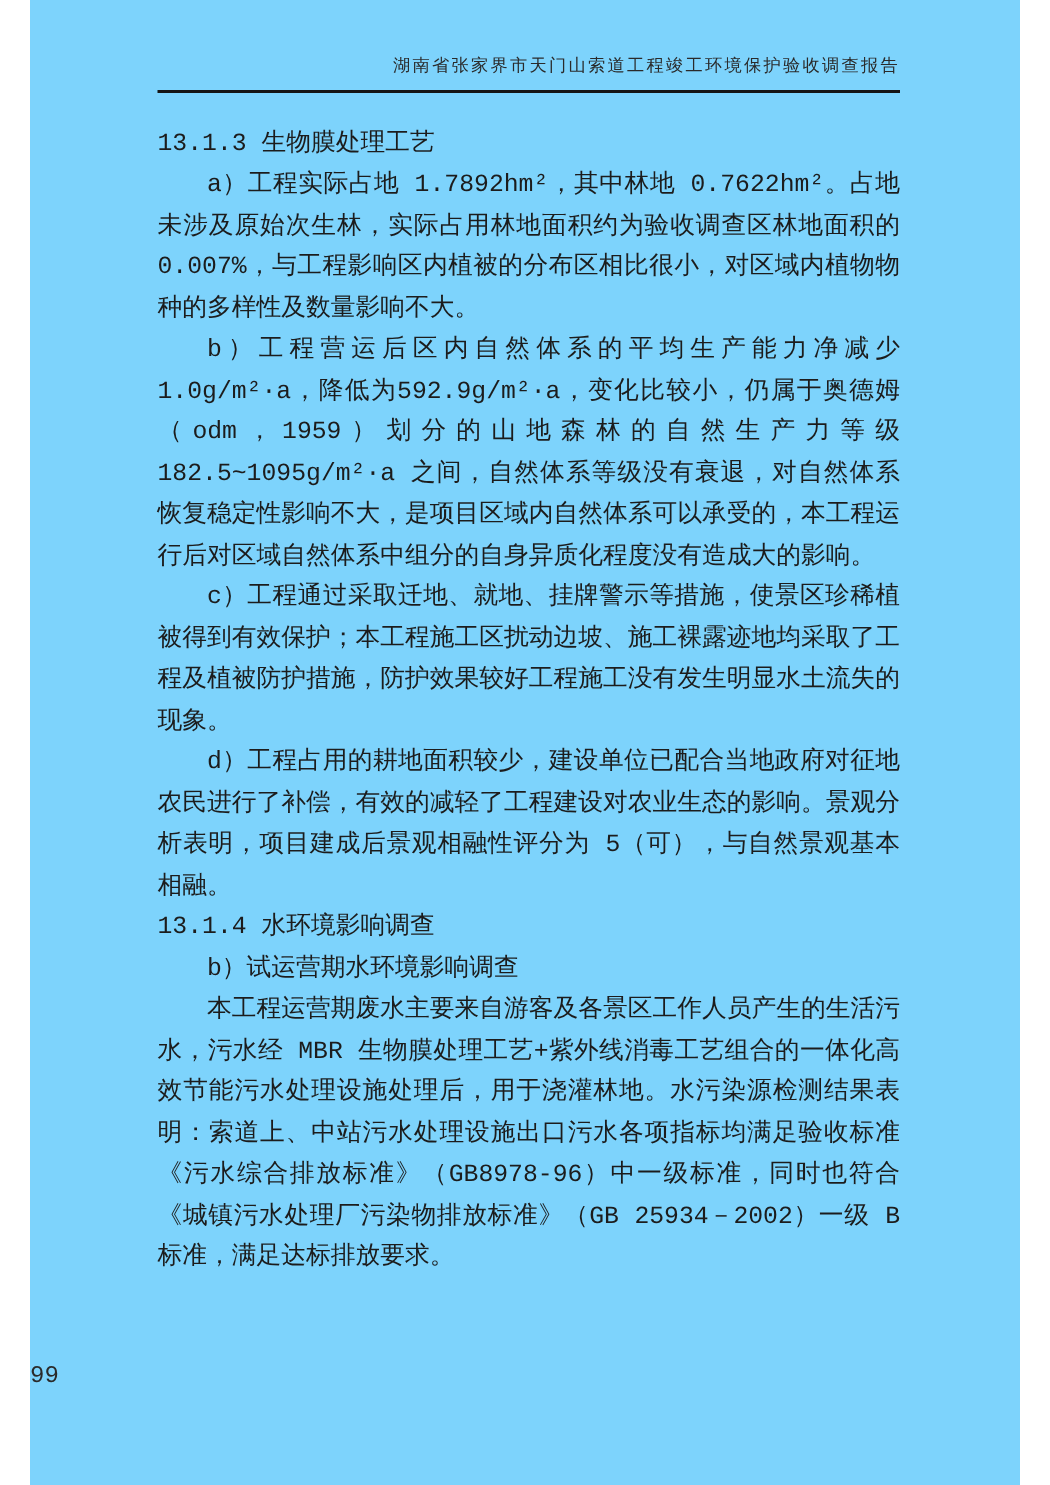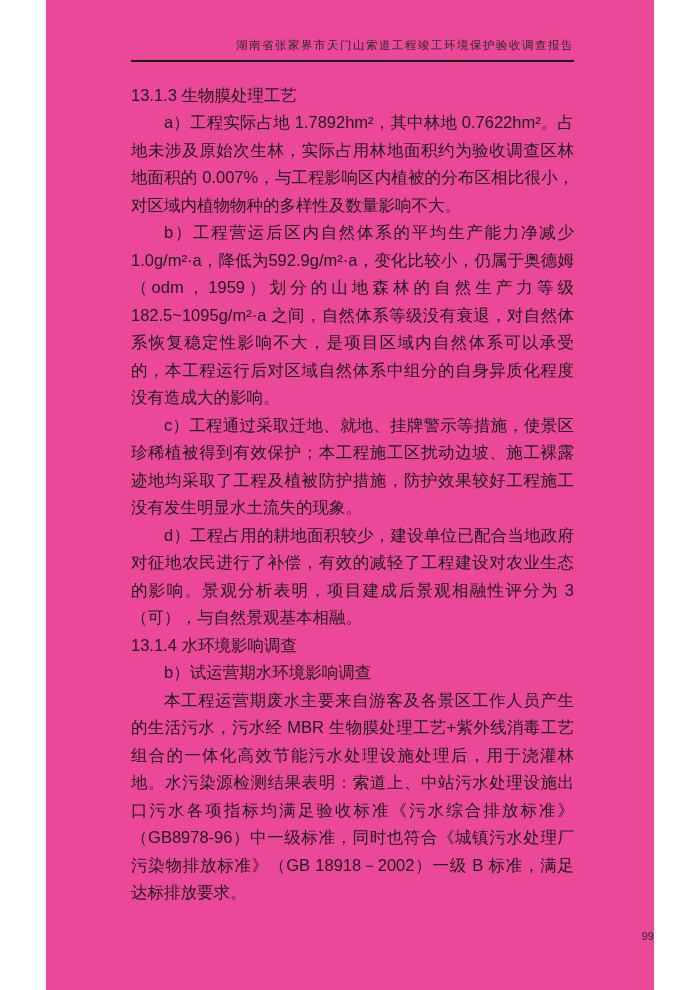--- a/index.html
+++ b/index.html
@@ -2,25 +2,25 @@
 <html><head>
 <meta charset="utf-8">
 <style>
   html, body {
     margin: 0;
     padding: 0;
     background: #ffffff;
   }
   .page {
     position: relative;
-    width: 608px;
+    width: 660px;
     height: 990px;
     margin: 0 auto;
-    background: #ec4899;
-    font-family: Liberation Sans, sans-serif;
+    background: #7dd3fc;
+    font-family: Liberation Mono, monospace;
     color: #1c1c1c;
     overflow: hidden;
     box-sizing: border-box;
   }
   .running-header {
     margin: 38px 80px 0 85px;
     text-align: right;
     font-size: 11.5px;
     letter-spacing: 1.5px;
     color: #2a2a2a;
@@ -51,25 +51,25 @@
   .heading {
     margin: 0;
     padding: 0;
     font-size: 16.5px;
     font-weight: normal;
     text-indent: 0;
     line-height: 27.5px;
   }
   .page-number {
     position: absolute;
-    bottom: 48px;
+    bottom: 64px;
     left: 0;
     width: 100%;
-    text-align: right;
-    font-size: 11px;
+    text-align: left;
+    font-size: 16px;
     color: #2a2a2a;
   }
 </style>
 </head>
 <body>
 
 <div class="page">
 
   <div class="running-header">湖南省张家界市天门山索道工程竣工环境保护验收调查报告</div>
 
@@ -79,27 +79,27 @@
 
 
     <h3 class="heading">13.1.3 生物膜处理工艺</h3>
 
     <p class="para indent">a）工程实际占地 1.7892hm²，其中林地 0.7622hm²。占地未涉及原始次生林，实际占用林地面积约为验收调查区林地面积的 0.007%，与工程影响区内植被的分布区相比很小，对区域内植物物种的多样性及数量影响不大。</p>
 
     <p class="para indent">b）工程营运后区内自然体系的平均生产能力净减少 1.0g/m²·a，降低为592.9g/m²·a，变化比较小，仍属于奥德姆（odm，1959）划分的山地森林的自然生产力等级 182.5~1095g/m²·a 之间，自然体系等级没有衰退，对自然体系恢复稳定性影响不大，是项目区域内自然体系可以承受的，本工程运行后对区域自然体系中组分的自身异质化程度没有造成大的影响。</p>
 
     <p class="para indent">c）工程通过采取迁地、就地、挂牌警示等措施，使景区珍稀植被得到有效保护；本工程施工区扰动边坡、施工裸露迹地均采取了工程及植被防护措施，防护效果较好工程施工没有发生明显水土流失的现象。</p>
 
-    <p class="para indent">d）工程占用的耕地面积较少，建设单位已配合当地政府对征地农民进行了补偿，有效的减轻了工程建设对农业生态的影响。景观分析表明，项目建成后景观相融性评分为 3（可），与自然景观基本相融。</p>
+    <p class="para indent">d）工程占用的耕地面积较少，建设单位已配合当地政府对征地农民进行了补偿，有效的减轻了工程建设对农业生态的影响。景观分析表明，项目建成后景观相融性评分为 5（可），与自然景观基本相融。</p>
 
     <h3 class="heading">13.1.4 水环境影响调查</h3>
 
 
 
     <p class="para indent">b）试运营期水环境影响调查</p>
 
-    <p class="para indent">本工程运营期废水主要来自游客及各景区工作人员产生的生活污水，污水经 MBR 生物膜处理工艺+紫外线消毒工艺组合的一体化高效节能污水处理设施处理后，用于浇灌林地。水污染源检测结果表明：索道上、中站污水处理设施出口污水各项指标均满足验收标准《污水综合排放标准》（GB8978-96）中一级标准，同时也符合《城镇污水处理厂污染物排放标准》（GB 18918－2002）一级 B 标准，满足达标排放要求。</p>
+    <p class="para indent">本工程运营期废水主要来自游客及各景区工作人员产生的生活污水，污水经 MBR 生物膜处理工艺+紫外线消毒工艺组合的一体化高效节能污水处理设施处理后，用于浇灌林地。水污染源检测结果表明：索道上、中站污水处理设施出口污水各项指标均满足验收标准《污水综合排放标准》（GB8978-96）中一级标准，同时也符合《城镇污水处理厂污染物排放标准》（GB 25934－2002）一级 B 标准，满足达标排放要求。</p>
 
   </div>
 
   <div class="page-number">99</div>
 
 </div>
 
 </body></html>

